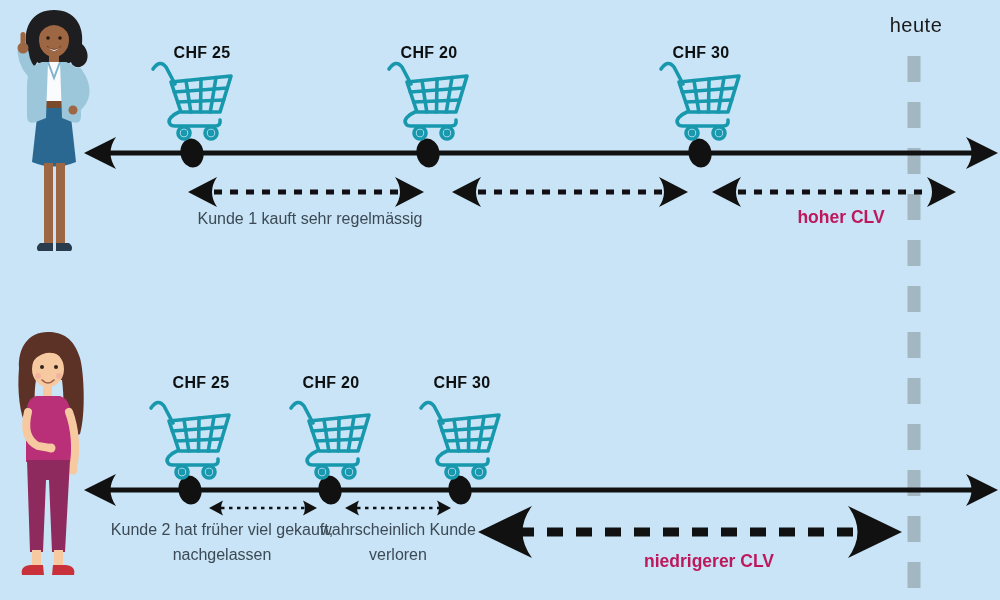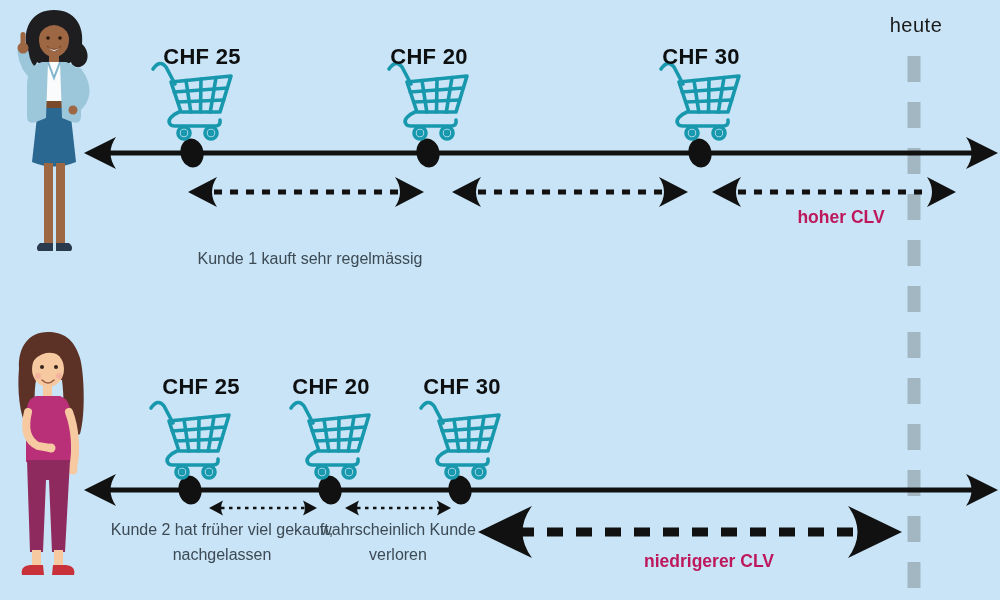--- a/index.html
+++ b/index.html
@@ -7,21 +7,21 @@
     position:relative; width:1000px; height:600px;
     background:#c9e4f6; overflow:hidden;
     font-family:"Liberation Sans", sans-serif;
   }
   .layer { position:absolute; left:0; top:0; }
   .lbl {
     position:absolute; transform:translateX(-50%);
     text-align:center; color:#3c4a55; font-size:16px; white-space:nowrap;
   }
   .lbl.wrap { white-space:normal; line-height:1.55; }
-  .chf { font-weight:700; font-size:22px; color:#0d0f10; letter-spacing:0.3px; }
+  .chf { font-weight:700; font-size:16px; color:#0d0f10; letter-spacing:0.3px; }
   .red { font-weight:700; font-size:17.5px; color:#be185d; }
   .heute { font-size:20px; color:#1a1a1a; letter-spacing:0.5px; }
 </style>
 </head>
 <body>
 
 <div class="stage">
 
   <svg class="layer" width="1000" height="600" viewBox="0 0 1000 600">
 
@@ -160,21 +160,21 @@
       <path d="M902,532 L848,506 Q867,532 848,558 Z"></path>
     </g>
   </svg>
 
   <div class="lbl heute" style="left:916px; top:14px;">heute</div>
 
   <div class="lbl chf" style="left:202px; top:44px;">CHF 25</div>
   <div class="lbl chf" style="left:429px; top:44px;">CHF 20</div>
   <div class="lbl chf" style="left:701px; top:44px;">CHF 30</div>
 
-  <div class="lbl" style="left:310px; top:210px;margin-top:40px;">Kunde 1 kauft sehr regelmässig</div>
+  <div class="lbl" style="left:310px; top:210px;">Kunde 1 kauft sehr regelmässig</div>
   <div class="lbl red" style="left:841px; top:207px;">hoher CLV</div>
 
   <div class="lbl chf" style="left:201px; top:374px;">CHF 25</div>
   <div class="lbl chf" style="left:331px; top:374px;">CHF 20</div>
   <div class="lbl chf" style="left:462px; top:374px;">CHF 30</div>
 
   <div class="lbl wrap" style="left:222px; top:518px; width:280px;">Kunde 2 hat früher viel gekauft, nachgelassen</div>
   <div class="lbl wrap" style="left:398px; top:518px; width:180px;">wahrscheinlich Kunde verloren</div>
   <div class="lbl red" style="left:709px; top:551px;">niedrigerer CLV</div>
 

